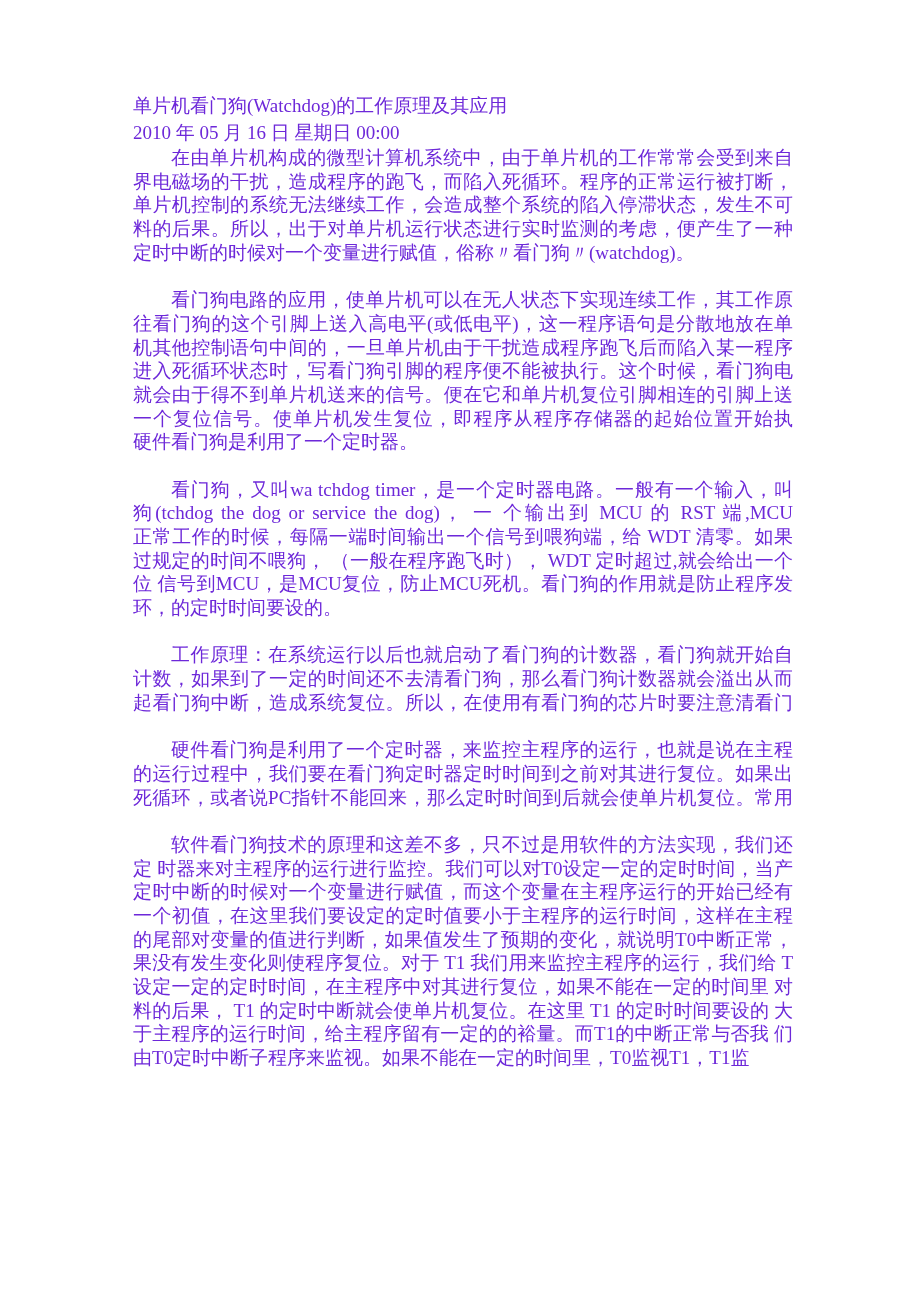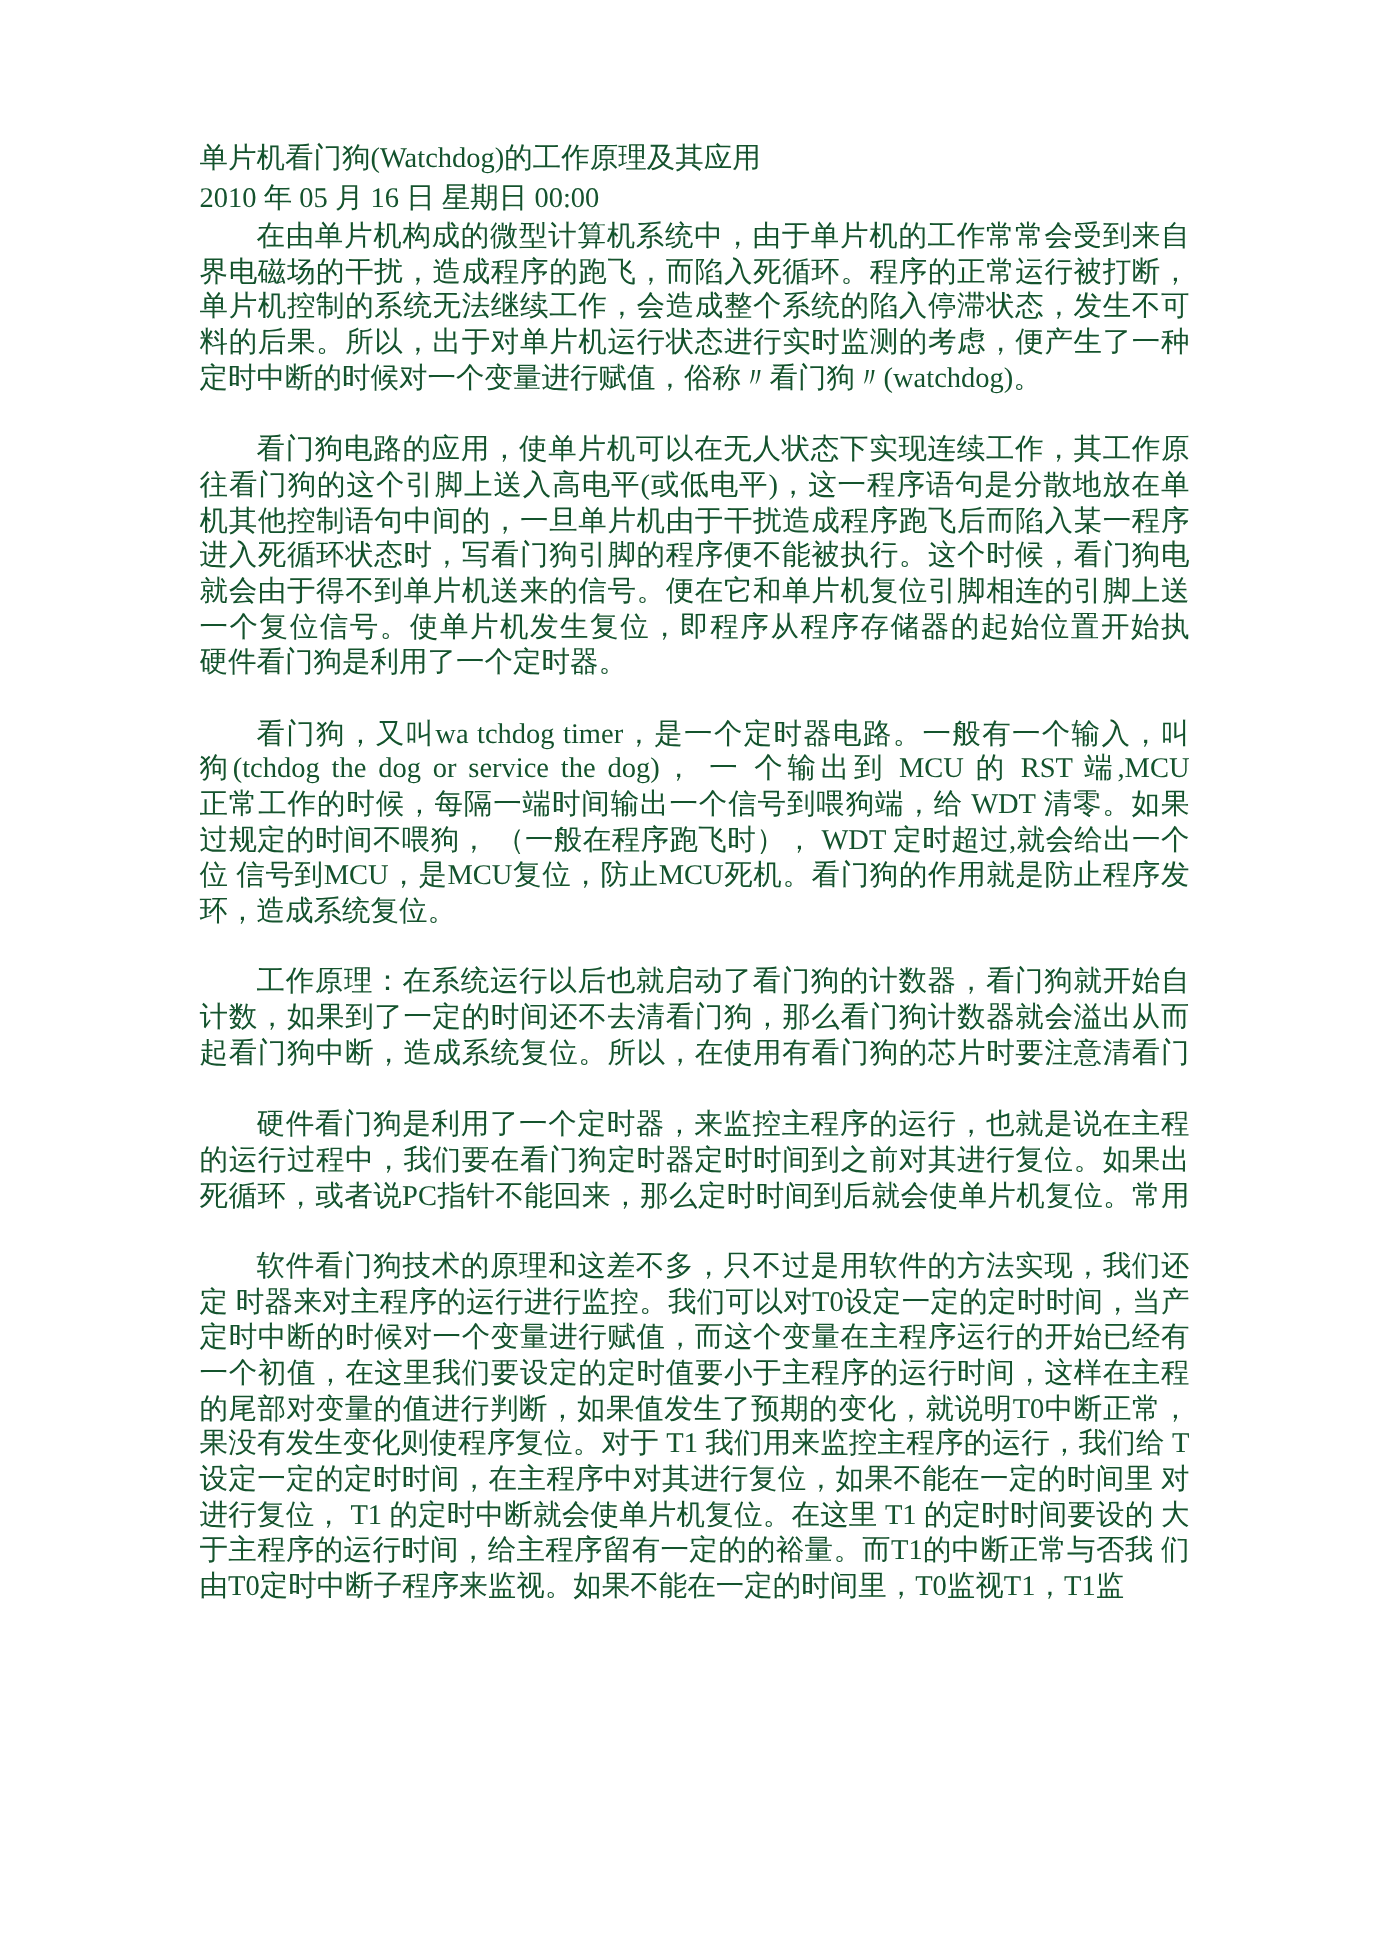--- a/index.html
+++ b/index.html
@@ -10,21 +10,21 @@
     background: #ffffff;
     overflow: hidden;
   }
   .page {
     position: absolute;
     left: 0;
     top: 0;
     width: 823px;
     height: 1302px;
     background: #ffffff;
-    color: #14532d;
+    color: #6d28d9;
     font-family: "Liberation Serif", "DejaVu Serif", serif;
   }
   .content {
     position: absolute;
     left: 133px;
     top: 92px;
     width: 660px;
   }
   .header .hline {
     font-size: 19px;
@@ -78,39 +78,39 @@
           <div class="line">就会由于得不到单片机送来的信号。便在它和单片机复位引脚相连的引脚上送 出</div>
           <div class="line">一个复位信号。使单片机发生复位，即程序从程序存储器的起始位置开始执行，</div>
           <div class="line last">硬件看门狗是利用了一个定时器。</div>
         </div>
         <div class="paragraph">
           <div class="line first">看门狗，又叫wa tchdog timer，是一个定时器电路。一般有一个输入，叫 喂</div>
           <div class="line">狗(tchdog the dog or service the dog)， 一 个输出到 MCU 的 RST 端,MCU</div>
           <div class="line">正常工作的时候，每隔一端时间输出一个信号到喂狗端，给  WDT  清零。如果超</div>
           <div class="line">过规定的时间不喂狗， （一般在程序跑飞时）， WDT 定时超过,就会给出一个复</div>
           <div class="line">位 信号到MCU，是MCU复位，防止MCU死机。看门狗的作用就是防止程序发生死 循</div>
-          <div class="line last">环，造成系统复位。</div>
+          <div class="line last">环，的定时时间要设的。</div>
         </div>
         <div class="paragraph">
           <div class="line first">工作原理：在系统运行以后也就启动了看门狗的计数器，看门狗就开始自动</div>
           <div class="line">计数，如果到了一定的时间还不去清看门狗，那么看门狗计数器就会溢出从而引</div>
           <div class="line last">起看门狗中断，造成系统复位。所以，在使用有看门狗的芯片时要注意清看门狗。</div>
         </div>
         <div class="paragraph">
           <div class="line first">硬件看门狗是利用了一个定时器，来监控主程序的运行，也就是说在主程序</div>
           <div class="line">的运行过程中，我们要在看门狗定时器定时时间到之前对其进行复位。如果出现</div>
           <div class="line">死循环，或者说PC指针不能回来，那么定时时间到后就会使单片机复位。常用 的</div>
         </div>
         <div class="paragraph">
           <div class="line first">软件看门狗技术的原理和这差不多，只不过是用软件的方法实现，我们还是</div>
           <div class="line">定 时器来对主程序的运行进行监控。我们可以对T0设定一定的定时时间，当产生</div>
           <div class="line">定时中断的时候对一个变量进行赋值，而这个变量在主程序运行的开始已经有了</div>
           <div class="line">一个初值，在这里我们要设定的定时值要小于主程序的运行时间，这样在主程序</div>
           <div class="line">的尾部对变量的值进行判断，如果值发生了预期的变化，就说明T0中断正常， 如</div>
           <div class="line">果没有发生变化则使程序复位。对于 T1 我们用来监控主程序的运行，我们给 T1</div>
           <div class="line">设定一定的定时时间，在主程序中对其进行复位，如果不能在一定的时间里 对其</div>
-          <div class="line">进行复位， T1 的定时中断就会使单片机复位。在这里 T1 的定时时间要设的 大</div>
+          <div class="line">料的后果， T1 的定时中断就会使单片机复位。在这里 T1 的定时时间要设的 大</div>
           <div class="line">于主程序的运行时间，给主程序留有一定的的裕量。而T1的中断正常与否我 们再</div>
           <div class="line last">由T0定时中断子程序来监视。如果不能在一定的时间里，T0监视T1，T1监</div>
         </div>
       </div>
   </div>
 </div>
 
 </body></html>

